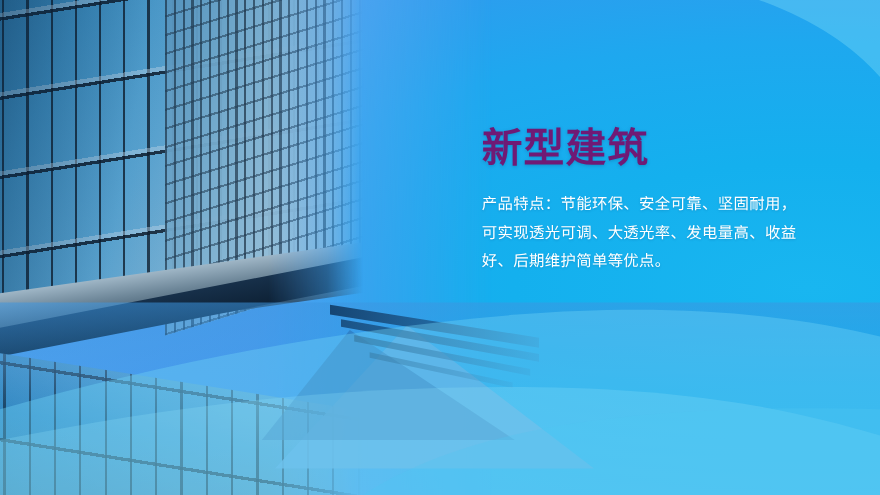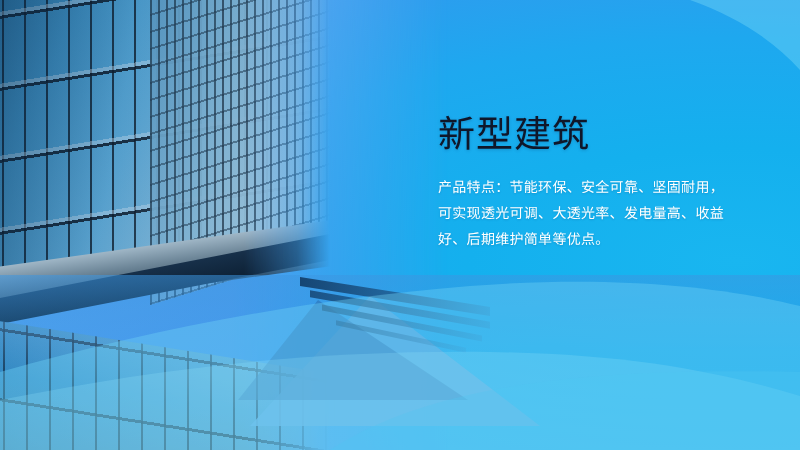--- a/index.html
+++ b/index.html
@@ -147,37 +147,38 @@
   .blade{
     position:absolute;
     background:linear-gradient(90deg,rgba(18,62,105,.92) 0%,rgba(30,88,140,.75) 55%,rgba(40,110,170,.30) 100%);
   }
 
   
   .copy{
     position:absolute;left:438px;top:112px;width:320px;
   }
   .title{
-    color:#0f172a;
+    color:#701a75;
     font-size:37px;
     line-height:45px;
     letter-spacing:1px;
-    font-weight:400;
+    font-weight:700;
     text-shadow:0 1px 3px rgba(12,60,110,.28);
     white-space:nowrap;
   }
   .desc{
     margin-top:17px;
     color:#ffffff;
     font-size:14px;
     line-height:26px;
     letter-spacing:.3px;
     font-weight:400;
     width:295px;
     text-shadow:0 1px 2px rgba(12,60,110,.22);
+    font-family:Liberation Mono, monospace;
   }
 </style>
 </head>
 <body>
 
 <div class="stage">
 
   <div class="bg-base"></div>
   <div class="bg-sky-left"></div>
 

